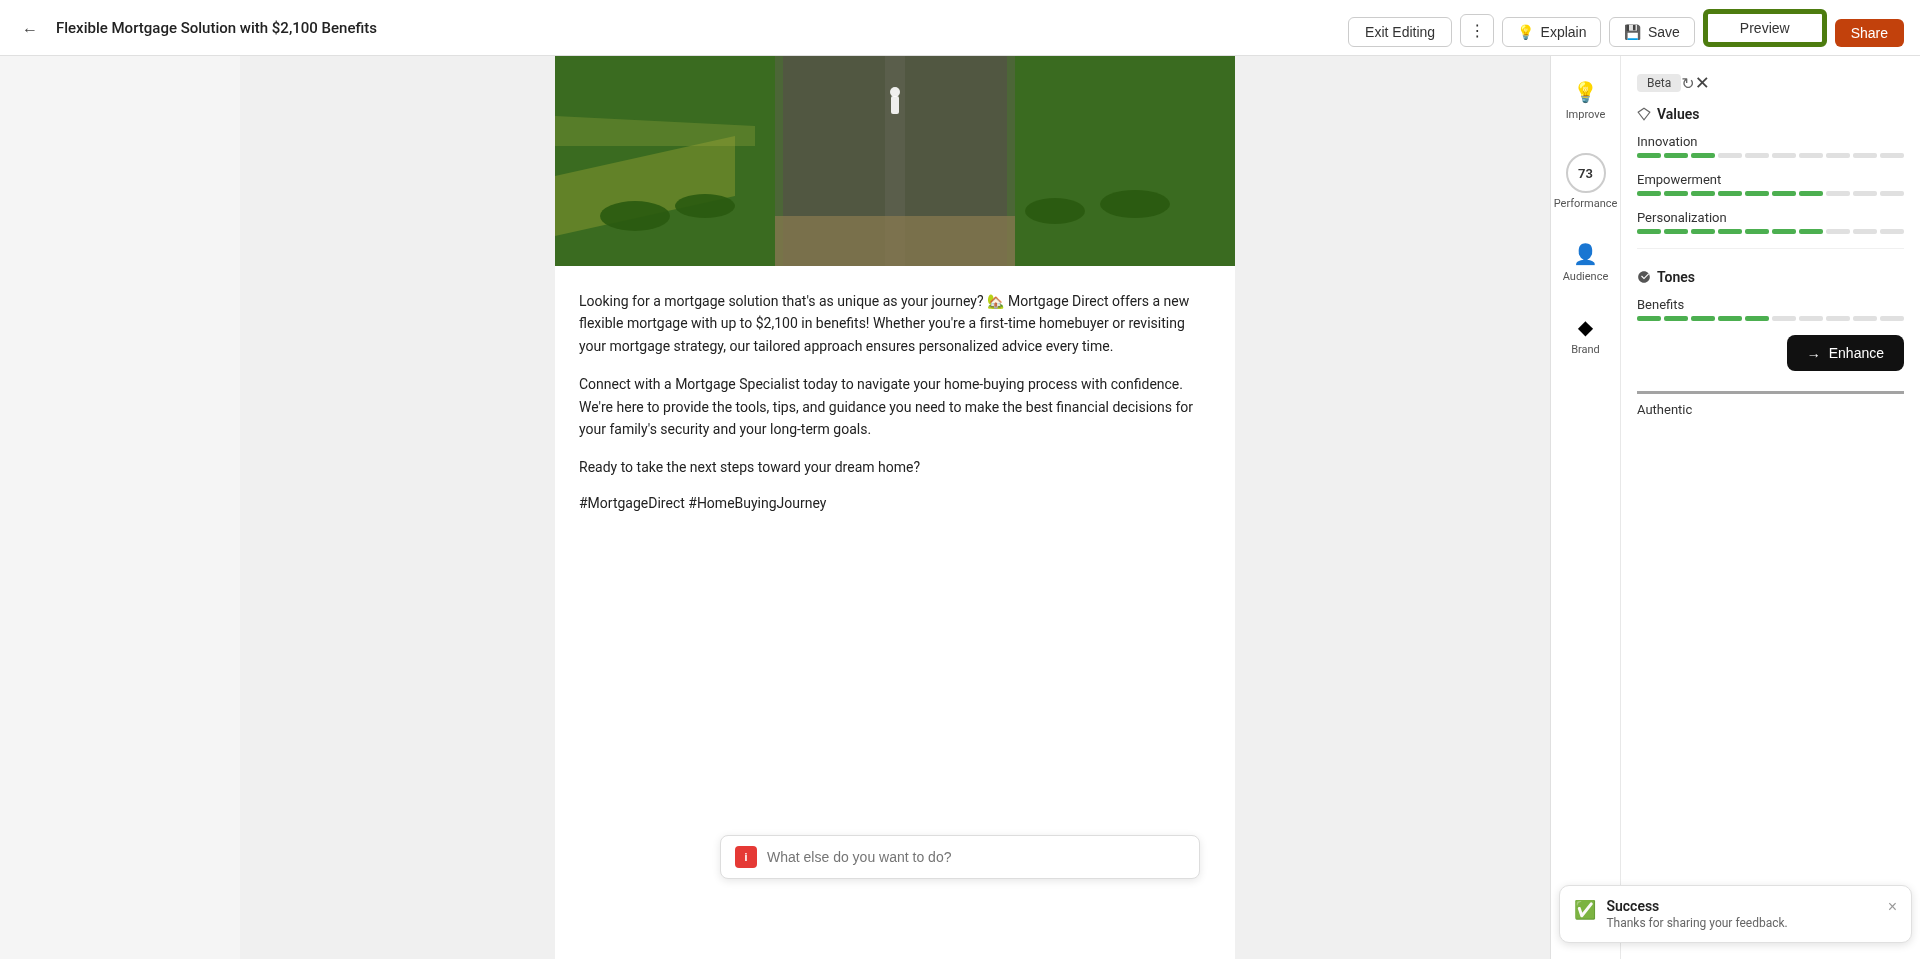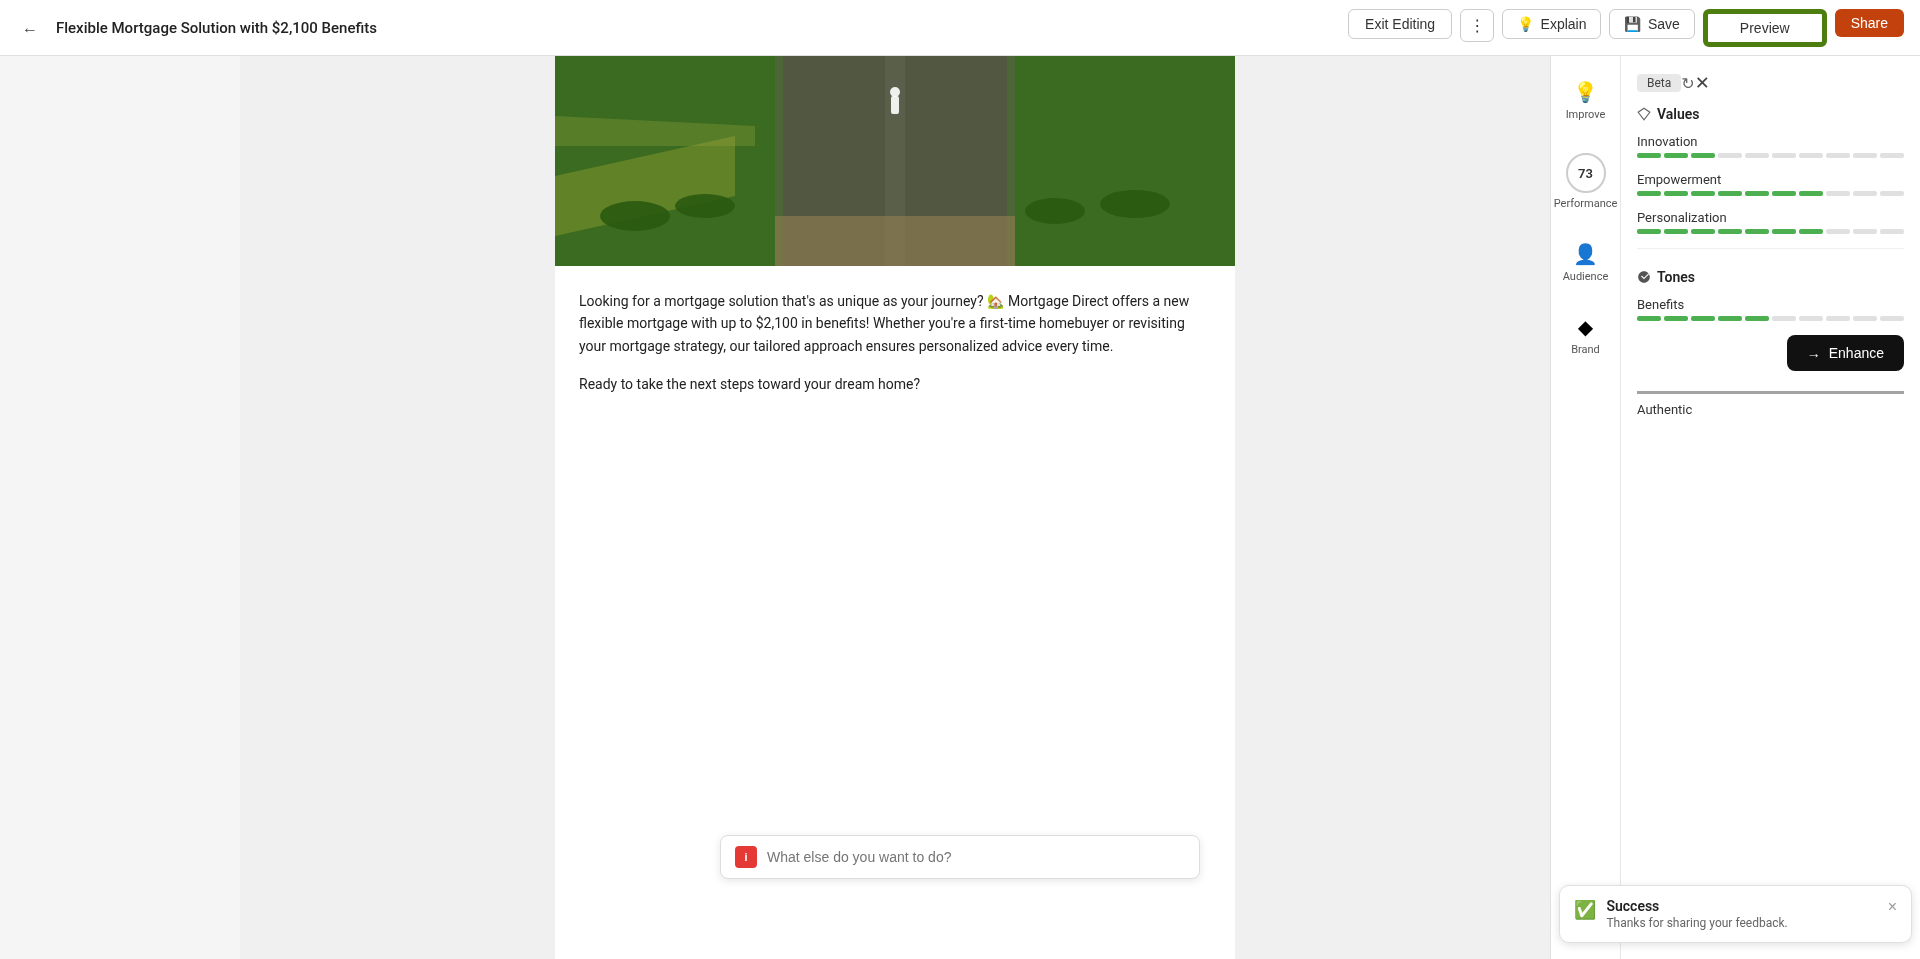--- a/index.html
+++ b/index.html
@@ -12,21 +12,21 @@
       padding: 0 16px; gap: 12px; flex-shrink: 0;
     }
     .topbar-back-btn {
       width: 28px; height: 28px; border-radius: 50%; border: none;
       background: none; cursor: pointer; display: flex; align-items: center; justify-content: center;
       color: #444; font-size: 16px;
     }
     .topbar-title {
       font-size: 15px; font-weight: 500; color: #222; flex: 1;
     }
-    .topbar-right { display: flex; align-items: flex-start; gap: 8px; margin-left: auto; }
+    .topbar-right { display: flex; align-items: flex-end; gap: 8px; margin-left: auto; }
     .btn-exit-editing {
       background: #fff; border: 1px solid #ccc; border-radius: 6px;
       padding: 6px 16px; font-size: 14px; cursor: pointer; color: #333;
     }
     .btn-more {
       background: none; border: 1px solid #ccc; border-radius: 6px;
       padding: 6px 8px; cursor: pointer; color: #333; font-size: 16px;
     }
     .btn-explain {
       background: none; border: 1px solid #ccc; border-radius: 6px;
@@ -237,21 +237,23 @@
 
           <rect x="220" y="0" width="8" height="210" fill="#4a7030" opacity="0.6"></rect>
           <rect x="452" y="0" width="8" height="210" fill="#4a7030" opacity="0.6"></rect>
 
           <rect x="220" y="160" width="240" height="50" fill="#8a7a50" opacity="0.7"></rect>
         </svg>
       </div>
 
       <div class="content-body">
         <p class="content-paragraph">Looking for a mortgage solution that's as unique as your journey? 🏡 Mortgage Direct offers a new flexible mortgage with up to $2,100 in benefits! Whether you're a first-time homebuyer or revisiting your mortgage strategy, our tailored approach ensures personalized advice every time.</p>
+        <p class="content-paragraph">Connect with a Mortgage Specialist today to navigate your home-buying process with confidence. We're here to provide the tools, tips, and guidance you need to make the best financial decisions for your family's security and your long-term goals.</p>
         <p class="content-paragraph">Ready to take the next steps toward your dream home?</p>
+        <p class="content-hashtags">#MortgageDirect #HomeBuyingJourney</p>
       </div>
     </div>
 
     <div class="bottom-input-area">
       <div class="chat-input-row">
         <div class="chat-icon">
           <span>i</span>
         </div>
         <input class="chat-input" type="text" placeholder="What else do you want to do?" style="">
       </div>

